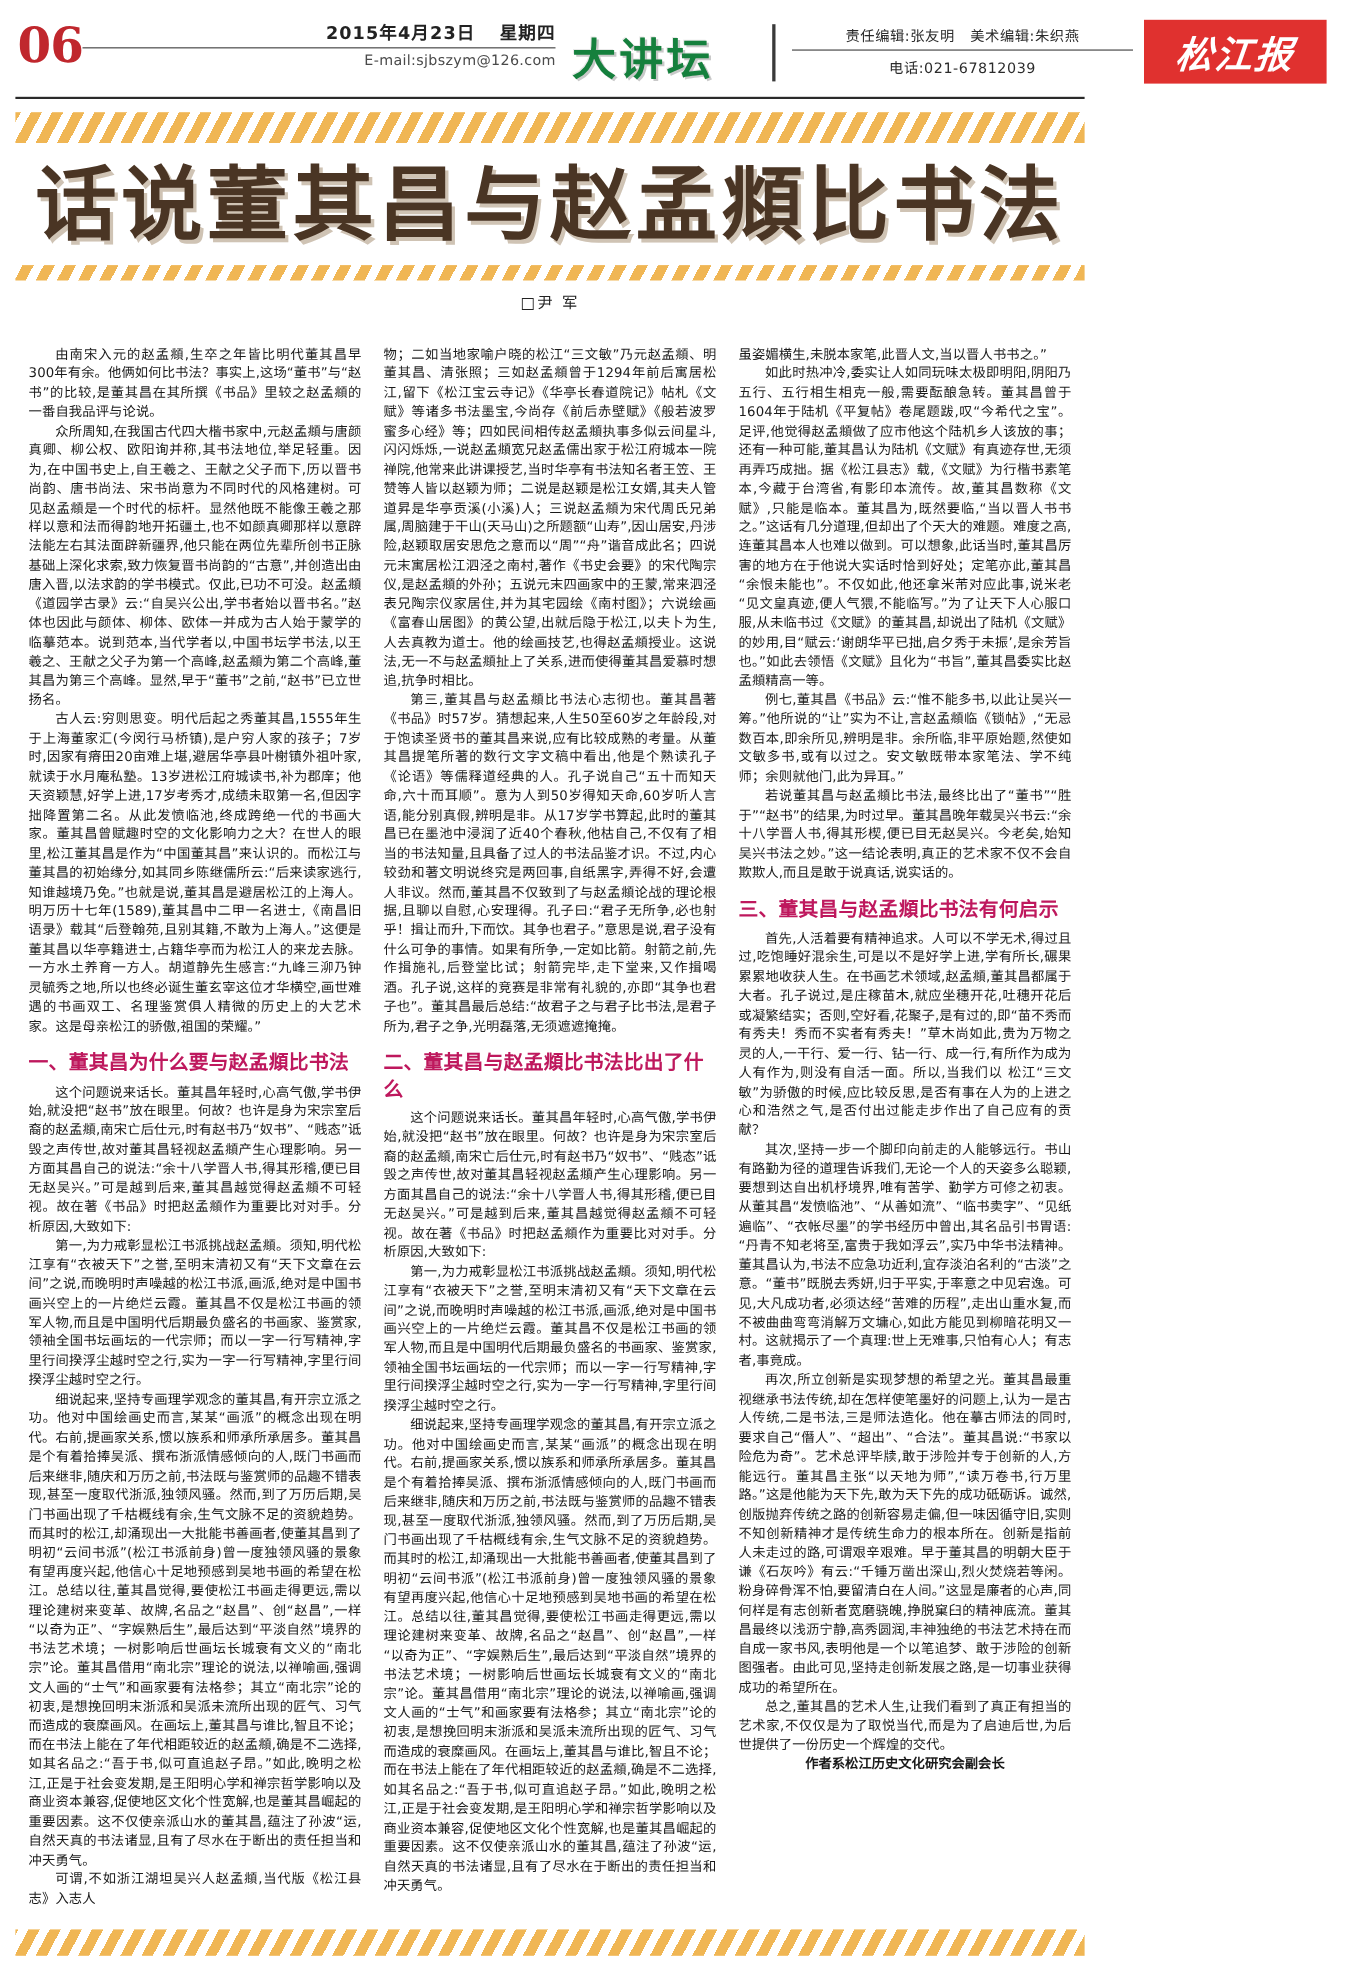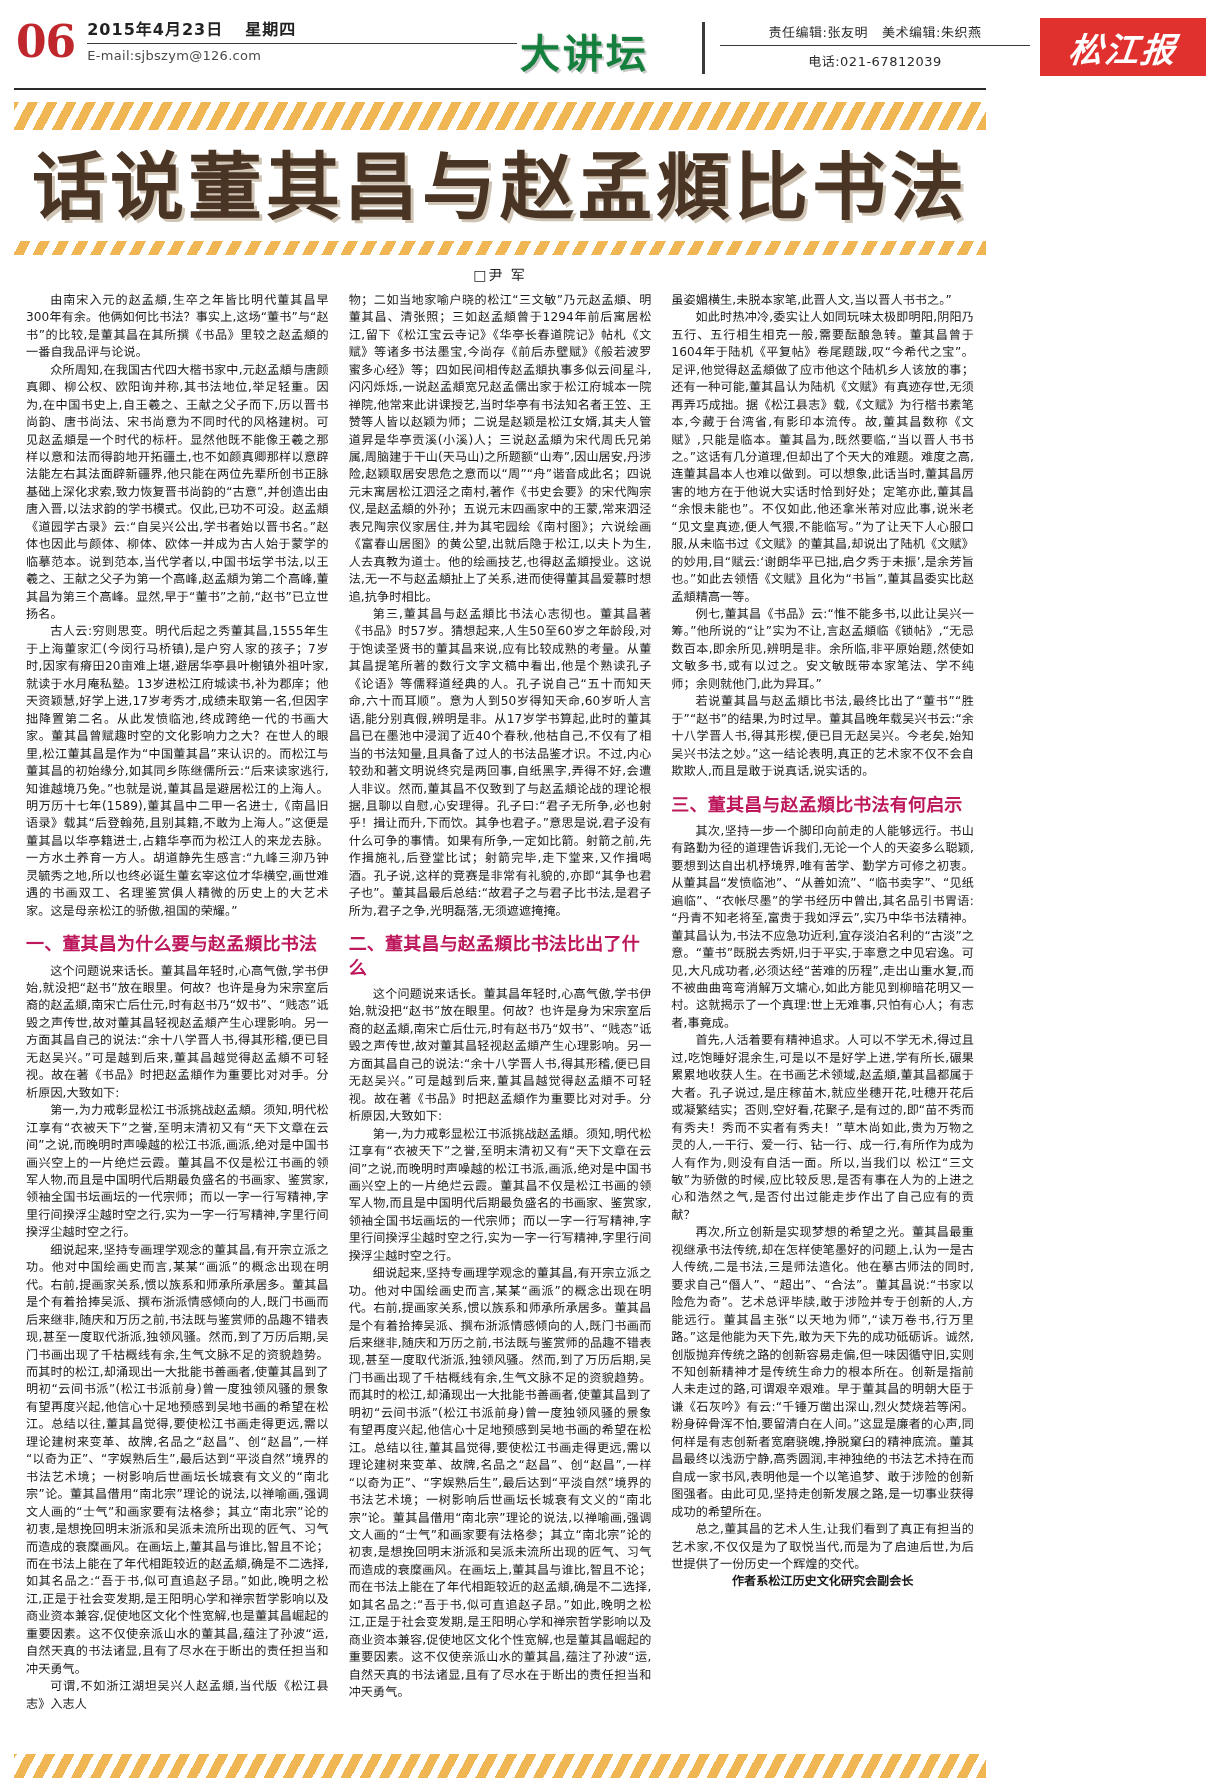--- a/index.html
+++ b/index.html
@@ -34,23 +34,24 @@
     font-family: "DejaVu Serif", "Liberation Serif", serif;
     font-size: 44px;
     font-weight: 700;
     color: #c0272d;
     line-height: 1;
     margin-top: 6px;
     letter-spacing: -1px;
   }
 
   .date-block {
-    margin-left: 12px;
+    margin-left: 0;
     padding-top: 2px;
     min-width: 430px;
+    text-align: right;
   }
 
   .date-line {
     font-size: 16px;
     color: #222;
     letter-spacing: 1px;
     padding-bottom: 3px;
     border-bottom: 1.5px solid #3a3a3a;
     white-space: nowrap;
     font-weight: 600;
@@ -183,20 +184,21 @@
     margin: 4px 16px 0 16px;
     display: flex;
     gap: 0;
     height: 1432px;
   }
 
   .col {
     width: 358px;
     padding: 0 10px;
     position: relative;
+    margin-top: 22px;
   }
   .col + .col { border-left: 0; }
 
   p.para {
     font-family: "DejaVu Sans", "Liberation Sans", sans-serif;
     font-size: 12.1px;
     line-height: 17.45px;
     color: #1a1a1a;
     text-align: justify;
     text-indent: 2em;
@@ -302,22 +304,22 @@
       <p class="para">第一,为力戒彰显松江书派挑战赵孟頫。须知,明代松江享有“衣被天下”之誉,至明末清初又有“天下文章在云间”之说,而晚明时声噪越的松江书派,画派,绝对是中国书画兴空上的一片绝烂云霞。董其昌不仅是松江书画的领军人物,而且是中国明代后期最负盛名的书画家、鉴赏家,领袖全国书坛画坛的一代宗师；而以一字一行写精神,字里行间揆浮尘越时空之行,实为一字一行写精神,字里行间揆浮尘越时空之行。</p>
       <p class="para">细说起来,坚持专画理学观念的董其昌,有开宗立派之功。他对中国绘画史而言,某某“画派”的概念出现在明代。右前,提画家关系,惯以族系和师承所承居多。董其昌是个有着拾捧吴派、撰布浙派情感倾向的人,既门书画而后来继非,随庆和万历之前,书法既与鉴赏师的品趣不错表现,甚至一度取代浙派,独领风骚。然而,到了万历后期,吴门书画出现了千枯概线有余,生气文脉不足的资貌趋势。而其时的松江,却涌现出一大批能书善画者,使董其昌到了明初“云间书派”(松江书派前身)曾一度独领风骚的景象有望再度兴起,他信心十足地预感到吴地书画的希望在松江。总结以往,董其昌觉得,要使松江书画走得更远,需以理论建树来变革、故牌,名品之“赵昌”、创“赵昌”,一样“以奇为正”、“字娱熟后生”,最后达到“平淡自然”境界的书法艺术境；一树影响后世画坛长城衰有文义的“南北宗”论。董其昌借用“南北宗”理论的说法,以禅喻画,强调文人画的“士气”和画家要有法格参；其立“南北宗”论的初衷,是想挽回明末浙派和吴派未流所出现的匠气、习气而造成的衰糜画风。在画坛上,董其昌与谁比,智且不论；而在书法上能在了年代相距较近的赵孟頫,确是不二选择,如其名品之:“吾于书,似可直追赵子昂。”如此,晚明之松江,正是于社会变发期,是王阳明心学和禅宗哲学影响以及商业资本兼容,促使地区文化个性宽解,也是董其昌崛起的重要因素。这不仅使亲派山水的董其昌,蕴注了孙波“运,自然天真的书法诸显,且有了尽水在于断出的责任担当和冲天勇气。</p>
     </div>
 
     <div class="col">
       <p class="para noindent">虽姿媚横生,未脱本家笔,此晋人文,当以晋人书书之。”</p>
       <p class="para">如此时热冲冷,委实让人如同玩味太极即明阳,阴阳乃五行、五行相生相克一般,需要酝酿急转。董其昌曾于1604年于陆机《平复帖》卷尾题跋,叹“今希代之宝”。足评,他觉得赵孟頫做了应市他这个陆机乡人该放的事；还有一种可能,董其昌认为陆机《文赋》有真迹存世,无须再弄巧成拙。据《松江县志》载,《文赋》为行楷书素笔本,今藏于台湾省,有影印本流传。故,董其昌数称《文赋》,只能是临本。董其昌为,既然要临,“当以晋人书书之。”这话有几分道理,但却出了个天大的难题。难度之高,连董其昌本人也难以做到。可以想象,此话当时,董其昌厉害的地方在于他说大实话时恰到好处；定笔亦此,董其昌“余恨未能也”。不仅如此,他还拿米芾对应此事,说米老“见文皇真迹,便人气猥,不能临写。”为了让天下人心服口服,从未临书过《文赋》的董其昌,却说出了陆机《文赋》的妙用,目“赋云:‘谢朗华平已拙,启夕秀于未振’,是余芳旨也。”如此去领悟《文赋》且化为“书旨”,董其昌委实比赵孟頫精高一等。</p>
       <p class="para">例七,董其昌《书品》云:“惟不能多书,以此让吴兴一筹。”他所说的“让”实为不让,言赵孟頫临《锁帖》,“无忌数百本,即余所见,辨明是非。余所临,非平原始题,然使如文敏多书,或有以过之。安文敏既带本家笔法、学不纯师；余则就他门,此为异耳。”</p>
       <p class="para">若说董其昌与赵孟頫比书法,最终比出了“董书”“胜于”“赵书”的结果,为时过早。董其昌晚年载吴兴书云:“余十八学晋人书,得其形楔,便已目无赵吴兴。今老矣,始知吴兴书法之妙。”这一结论表明,真正的艺术家不仅不会自欺欺人,而且是敢于说真话,说实话的。</p>
       <h2 class="sec-head">三、董其昌与赵孟頫比书法有何启示</h2>
+      <p class="para">首先,人活着要有精神追求。人可以不学无术,得过且过,吃饱睡好混余生,可是以不是好学上进,学有所长,碾果累累地收获人生。在书画艺术领域,赵孟頫,董其昌都属于大者。孔子说过,是庄稼苗木,就应坐穗开花,吐穗开花后或凝繁结实；否则,空好看,花聚子,是有过的,即“苗不秀而有秀夫！秀而不实者有秀夫！”草木尚如此,贵为万物之灵的人,一干行、爱一行、钻一行、成一行,有所作为成为人有作为,则没有自活一面。所以,当我们以 松江“三文敏”为骄傲的时候,应比较反思,是否有事在人为的上进之心和浩然之气,是否付出过能走步作出了自己应有的贡献？</p>
       <p class="para">其次,坚持一步一个脚印向前走的人能够远行。书山有路勤为径的道理告诉我们,无论一个人的天姿多么聪颖,要想到达自出机杼境界,唯有苦学、勤学方可修之初衷。从董其昌“发愤临池”、“从善如流”、“临书卖字”、“见纸遍临”、“衣帐尽墨”的学书经历中曾出,其名品引书胃语:“丹青不知老将至,富贵于我如浮云”,实乃中华书法精神。董其昌认为,书法不应急功近利,宜存淡泊名利的“古淡”之意。“董书”既脱去秀妍,归于平实,于率意之中见宕逸。可见,大凡成功者,必须达经“苦难的历程”,走出山重水复,而不被曲曲弯弯消解万文墉心,如此方能见到柳暗花明又一村。这就揭示了一个真理:世上无难事,只怕有心人；有志者,事竟成。</p>
-      <p class="para">首先,人活着要有精神追求。人可以不学无术,得过且过,吃饱睡好混余生,可是以不是好学上进,学有所长,碾果累累地收获人生。在书画艺术领域,赵孟頫,董其昌都属于大者。孔子说过,是庄稼苗木,就应坐穗开花,吐穗开花后或凝繁结实；否则,空好看,花聚子,是有过的,即“苗不秀而有秀夫！秀而不实者有秀夫！”草木尚如此,贵为万物之灵的人,一干行、爱一行、钻一行、成一行,有所作为成为人有作为,则没有自活一面。所以,当我们以 松江“三文敏”为骄傲的时候,应比较反思,是否有事在人为的上进之心和浩然之气,是否付出过能走步作出了自己应有的贡献？</p>
       <p class="para">再次,所立创新是实现梦想的希望之光。董其昌最重视继承书法传统,却在怎样使笔墨好的问题上,认为一是古人传统,二是书法,三是师法造化。他在摹古师法的同时,要求自己“僭人”、“超出”、“合法”。董其昌说:“书家以险危为奇”。艺术总评毕牍,敢于涉险并专于创新的人,方能远行。董其昌主张“以天地为师”,“读万卷书,行万里路。”这是他能为天下先,敢为天下先的成功砥砺诉。诚然,创版抛弃传统之路的创新容易走偏,但一味因循守旧,实则不知创新精神才是传统生命力的根本所在。创新是指前人未走过的路,可谓艰辛艰难。早于董其昌的明朝大臣于谦《石灰吟》有云:“千锤万凿出深山,烈火焚烧若等闲。粉身碎骨浑不怕,要留清白在人间。”这显是廉者的心声,同何样是有志创新者宽磨骁魄,挣脱窠臼的精神底流。董其昌最终以浅沥宁静,高秀圆润,丰神独绝的书法艺术持在而自成一家书风,表明他是一个以笔追梦、敢于涉险的创新图强者。由此可见,坚持走创新发展之路,是一切事业获得成功的希望所在。</p>
       <p class="para">总之,董其昌的艺术人生,让我们看到了真正有担当的艺术家,不仅仅是为了取悦当代,而是为了启迪后世,为后世提供了一份历史一个辉煌的交代。</p>
       <p class="credit">作者系松江历史文化研究会副会长</p>
     </div>
 
   </div>
 
   <div class="footer-band"></div>
 
 </div>

